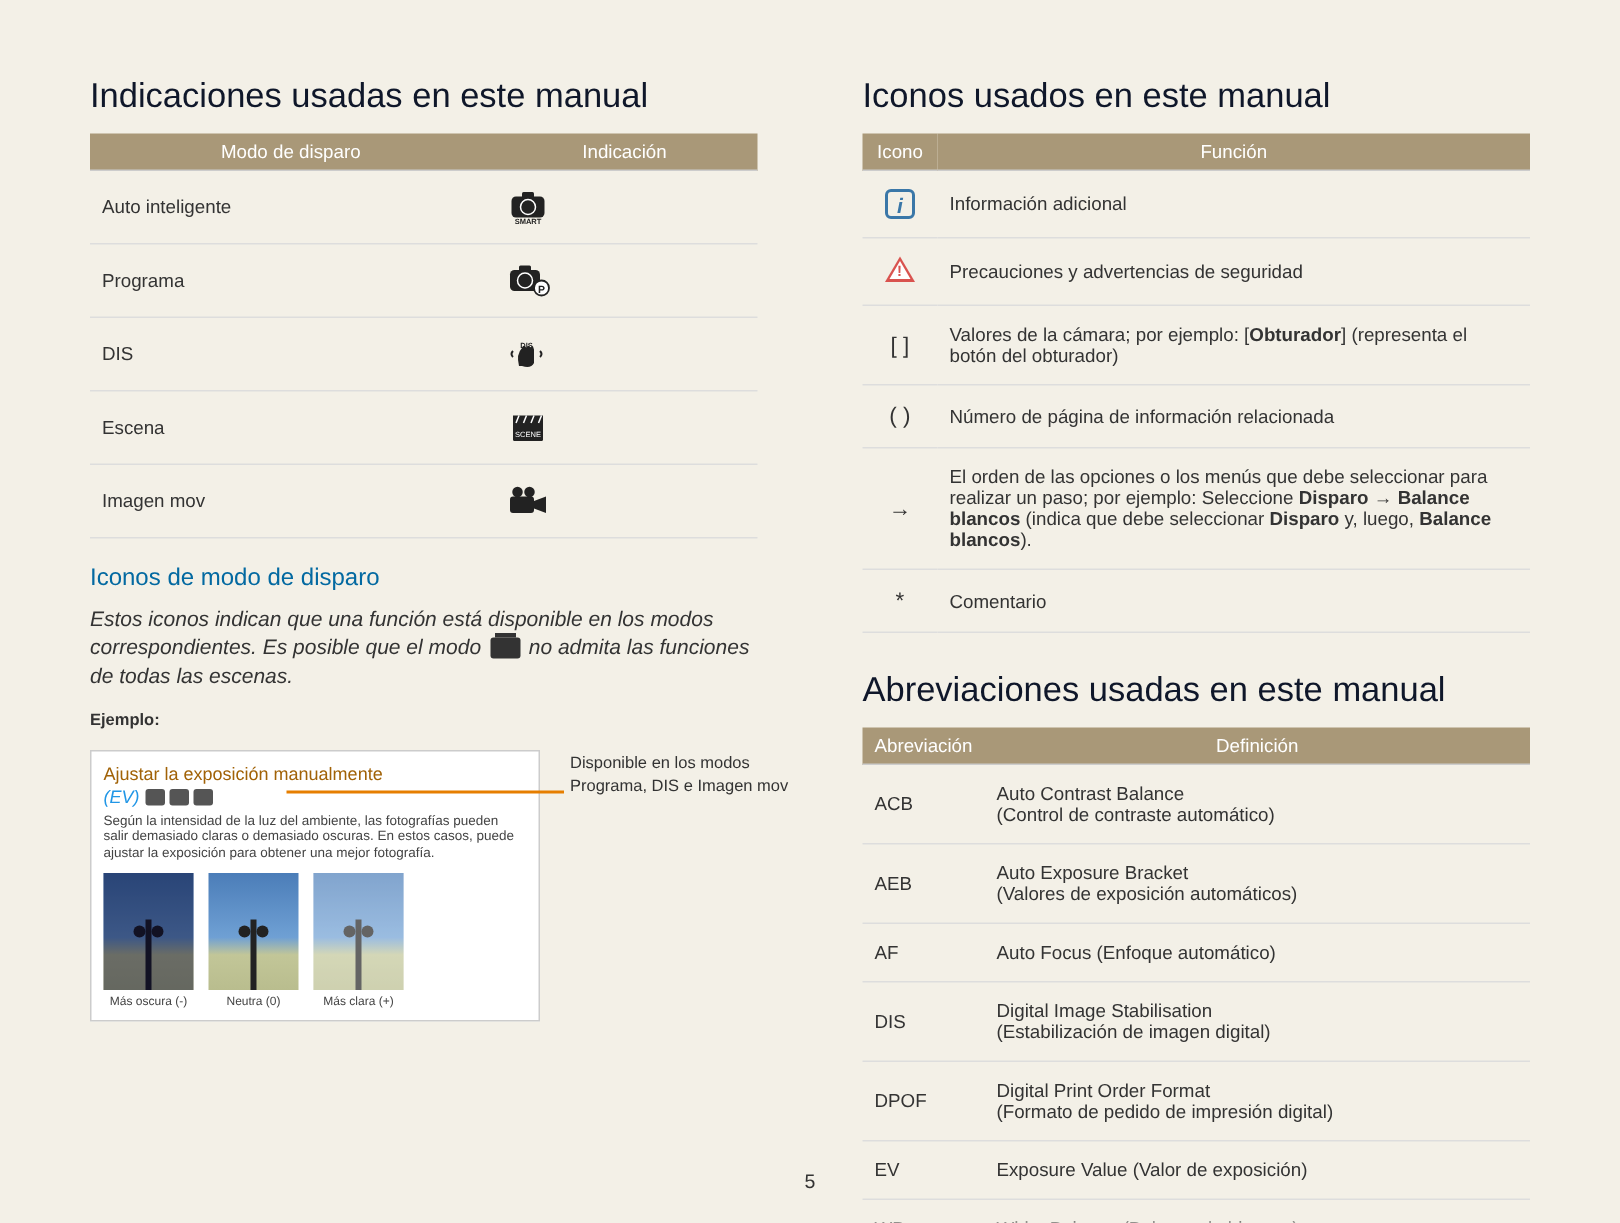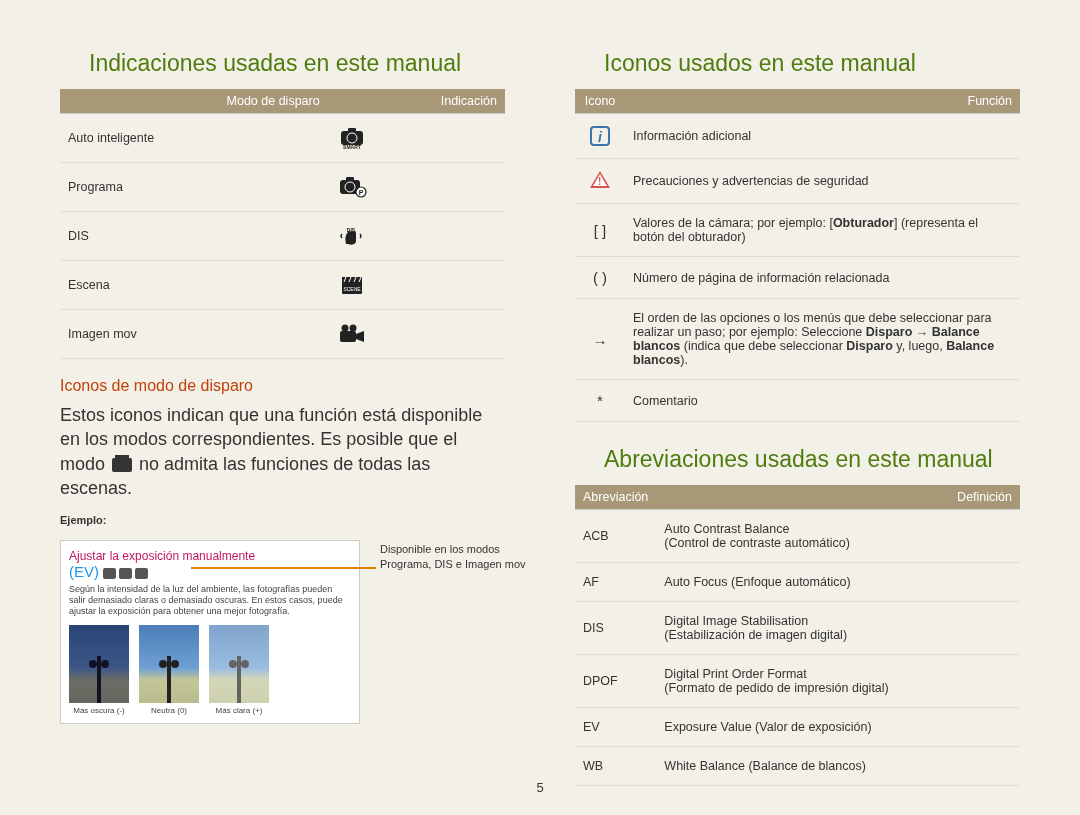--- a/index.html
+++ b/index.html
@@ -9,67 +9,66 @@
     font-size: 13px;
     color: #333;
     width: 1080px;
     height: 815px;
     padding: 50px 60px 30px 60px;
     position: relative;
   }
   .columns { display: flex; gap: 70px; }
   .col { flex: 1; }
   h1 {
-    color: #4d7c0f;
+    color: #0f172a;
     font-weight: normal;
     font-size: 23px;
     margin-bottom: 12px;
-    margin-left: 29px;
   }
   h2 {
     font-size: 16px;
     font-weight: normal;
     margin: 18px 0 8px 0;
-    color: #c2410c;
+    color: #0369a1;
   }
   h3 {
     font-size: 11px;
     font-weight: bold;
     margin: 14px 0 8px 0;
   }
   table { width: 100%; border-collapse: collapse; font-size: 12.5px; }
   th {
     background: #a99878;
     color: #fff;
     font-weight: normal;
-    text-align: right;
+    text-align: center;
     padding: 5px 8px;
     border-bottom: 1px solid #ccc;
   }
   td {
     padding: 12px 8px;
     border-bottom: 1px solid #ddd;
     vertical-align: middle;
   }
   .mode-icon {
     display: inline-block;
     width: 32px; height: 24px;
     vertical-align: middle;
   }
-  .para { font-size: 18px; line-height: 1.35; margin-top: 6px; }
+  .para { font-size: 14px; line-height: 1.35; margin-top: 6px; font-style: italic; }
   .example-box {
     width: 300px;
     border: 1px solid #ccc;
     padding: 8px;
     background: #fff;
     margin-top: 6px;
     position: relative;
   }
-  .example-title { color: #be185d; font-size: 12px; }
-  .ev-label { color: #2196e6; font-size: 15px; }
+  .example-title { color: #a16207; font-size: 12px; }
+  .ev-label { color: #2196e6; font-size: 12px; font-style: italic; }
   .mini-icon-row { display: inline-flex; gap: 3px; align-items: center; vertical-align: middle;}
   .mini-icon { width: 13px; height: 11px; background:#555; border-radius:2px; display:inline-block;}
   .example-desc { font-size: 9px; line-height: 1.2; color: #444; margin-top: 4px;}
   .thumbs { display: flex; gap: 10px; margin-top: 8px;}
   .thumb-wrap { text-align: center; }
   .thumb {
     width: 60px; height: 78px;
     background: linear-gradient(to bottom, #4b7db8 0%, #6fa0d4 55%, #c2c698 70%, #b9bd8e 100%);
     position: relative;
   }
@@ -302,20 +301,24 @@
       <tbody>
           <tr>
         <th class="abbr-col">Abreviación</th>
         <th>Definición</th>
       </tr>
       <tr>
             <td>ACB</td>
             <td><span>Auto Contrast Balance</span><br><span>(Control de contraste automático)</span></td>
           </tr>
       <tr>
+            <td>AEB</td>
+            <td><span>Auto Exposure Bracket</span><br><span>(Valores de exposición automáticos)</span></td>
+          </tr>
+      <tr>
             <td>AF</td>
             <td>Auto Focus (Enfoque automático)</td>
           </tr>
       <tr>
             <td>DIS</td>
             <td><span>Digital Image Stabilisation</span><br><span>(Estabilización de imagen digital)</span></td>
           </tr>
       <tr>
             <td>DPOF</td>
             <td><span>Digital Print Order Format</span><br><span>(Formato de pedido de impresión digital)</span></td>

